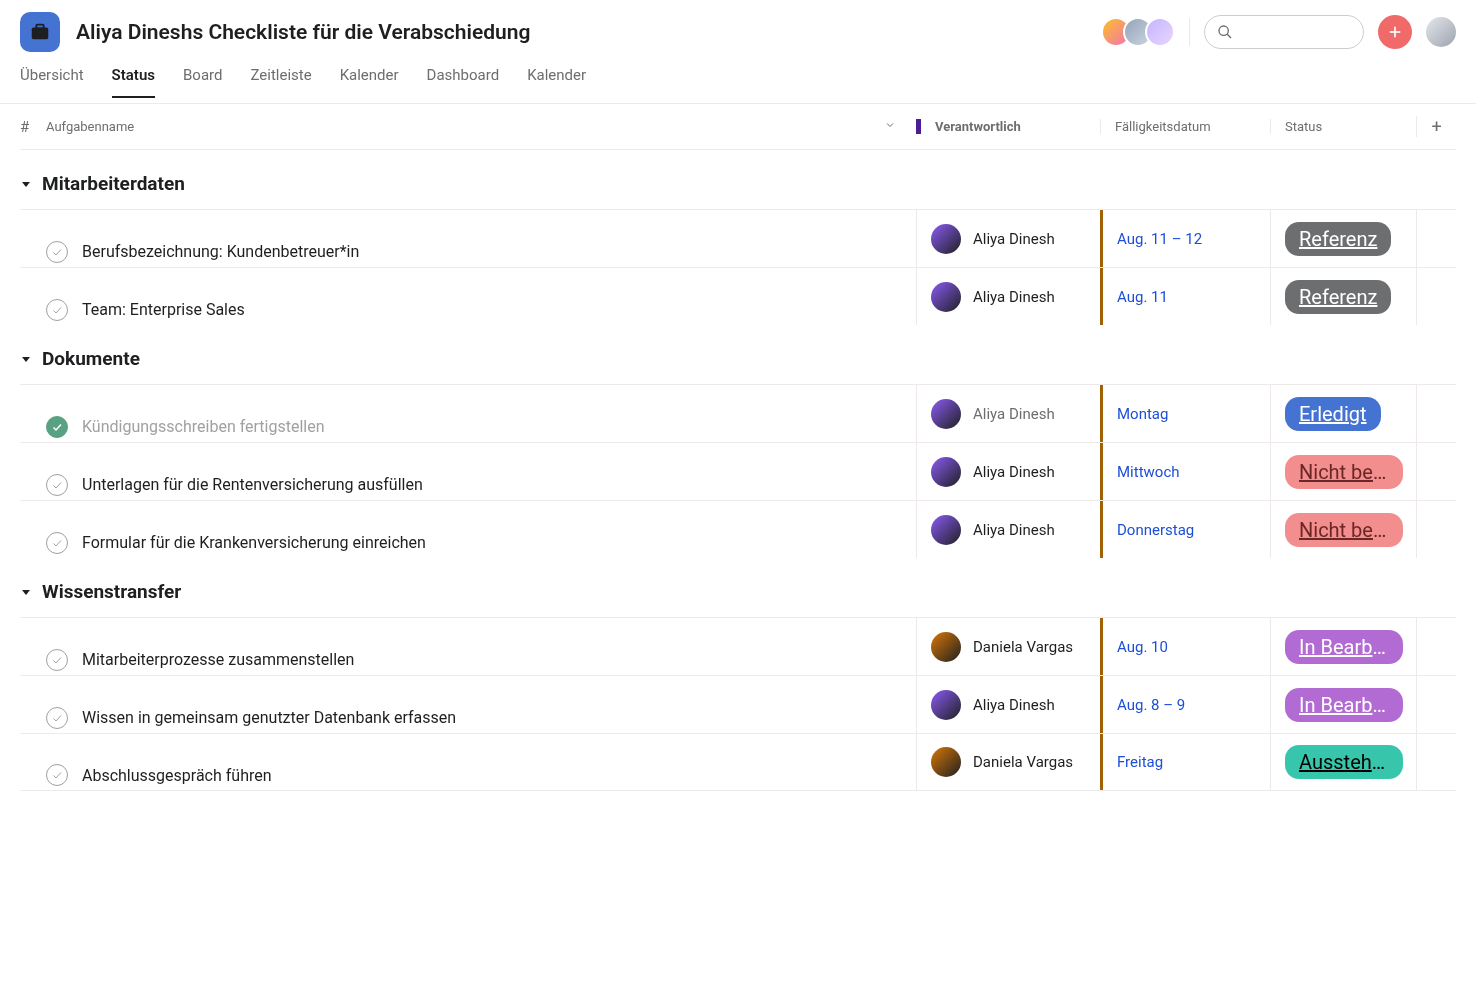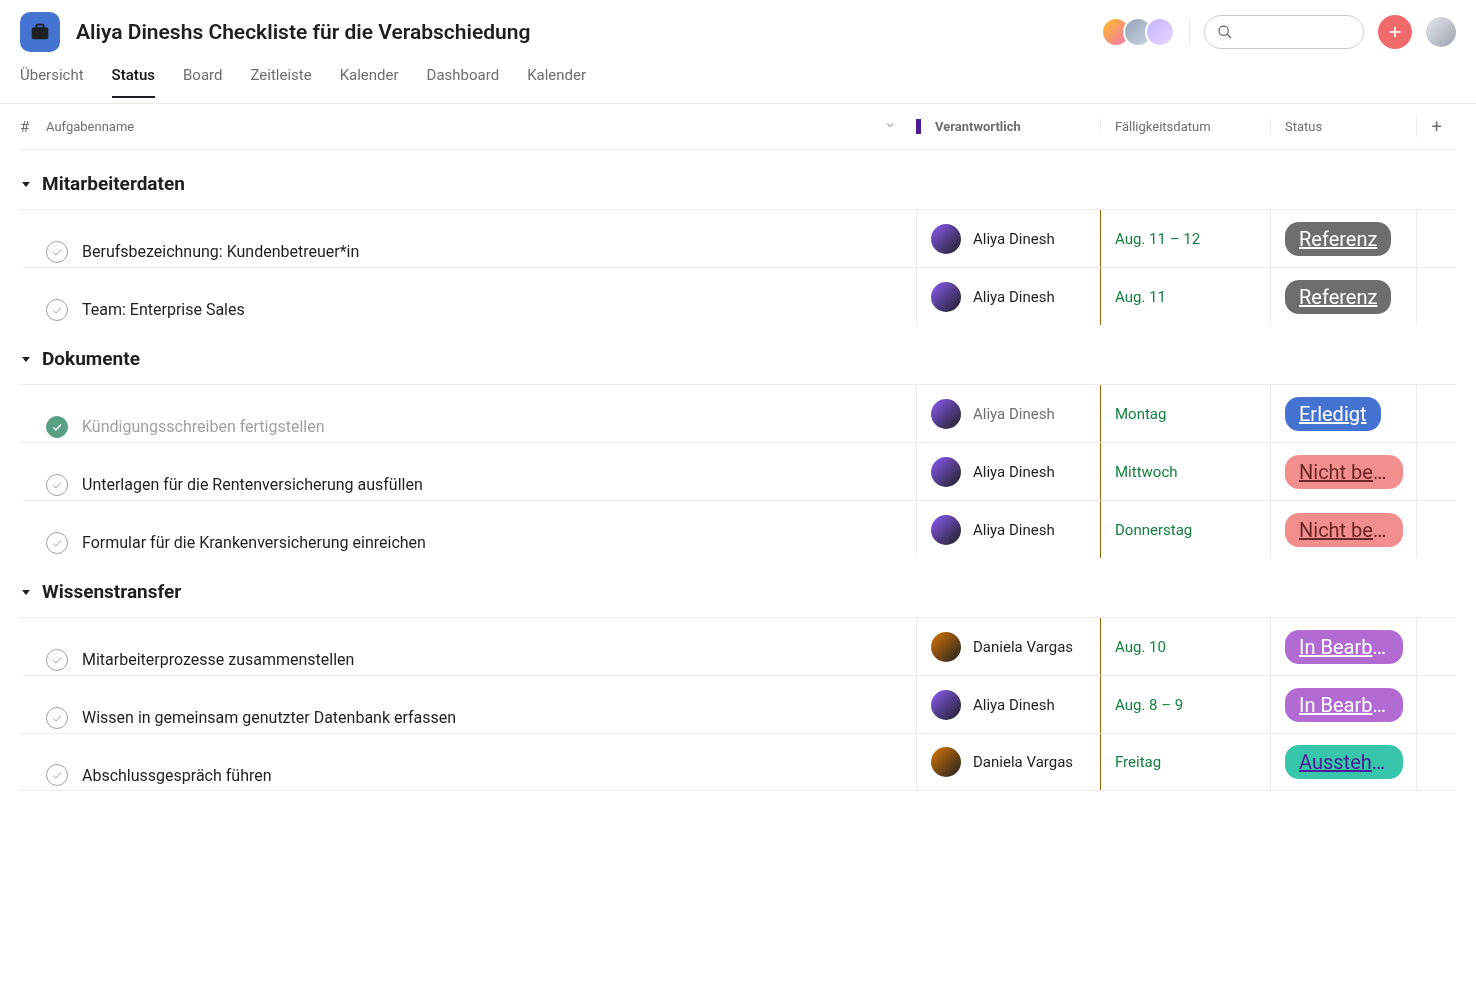--- a/index.html
+++ b/index.html
@@ -32,21 +32,21 @@
 .section-title { font-size: 19px; font-weight: 700; }
 .task-row { display: flex; align-items: center; border-top: 1px solid #edeae9; height: 58px; }
 .task-row:last-child { border-bottom: 1px solid #edeae9; }
 .task-left { flex: 1; display: flex; align-items: center; gap: 14px; padding-left: 26px; margin-top: 26px; }
 .check-circle { width: 22px; height: 22px; border-radius: 50%; border: 1.5px solid #a2a0a2; display: flex; align-items: center; justify-content: center; flex-shrink: 0; }
 .check-circle.done { background: #58a182; border-color: #58a182; }
 .task-name { font-size: 16px; }
 .task-name.done { color: #a2a0a2; }
 .cell-assignee { width: 184px; border-left: 1px solid #edeae9; padding-left: 14px; display: flex; align-items: center; gap: 12px; height: 100%; font-size: 15px; }
 .cell-assignee.muted { color: #6d6e6f; }
-.cell-due { width: 170px; border-left: 1px solid #a16207; padding-left: 14px; display: flex; align-items: center; height: 100%; font-size: 15px; color: #15803d; }
+.cell-due { width: 170px; border-left: 3px solid #a16207; padding-left: 14px; display: flex; align-items: center; height: 100%; font-size: 15px; color: #1d4ed8; }
 .cell-status { width: 146px; border-left: 1px solid #edeae9; padding-left: 14px; display: flex; align-items: center; height: 100%; }
 .cell-add { width: 40px; border-left: 1px solid #edeae9; height: 100%; }
 .status-pill { padding: 5px 14px; border-radius: 14px; font-size: 20px; color: #fff; white-space: nowrap; overflow: hidden; text-overflow: ellipsis; max-width: 118px; text-decoration: underline; }
 .small-avatar { width: 30px; height: 30px; border-radius: 50%; flex-shrink: 0; }
 </style>
 </head>
 <body>
 
 <div class="header">
   <div class="project-icon">
@@ -270,18 +270,18 @@
             </svg>
           </div>
         <div class="task-name ">Abschlussgespräch führen</div>
       </div>
       <div class="cell-assignee ">
         <div class="small-avatar" style="background:linear-gradient(135deg,#d97706,#1e1f21)"></div>
         <span>Daniela Vargas</span>
       </div>
       <div class="cell-due">Freitag</div>
       <div class="cell-status">
-        <span class="status-pill" style="background:#37c5ab;color:#4c1d95">Ausstehend</span>
+        <span class="status-pill" style="background:#37c5ab;color:#000000">Ausstehend</span>
       </div>
       <div class="cell-add"></div>
       </div>
     </div>
 </div>
 
 </body></html>

